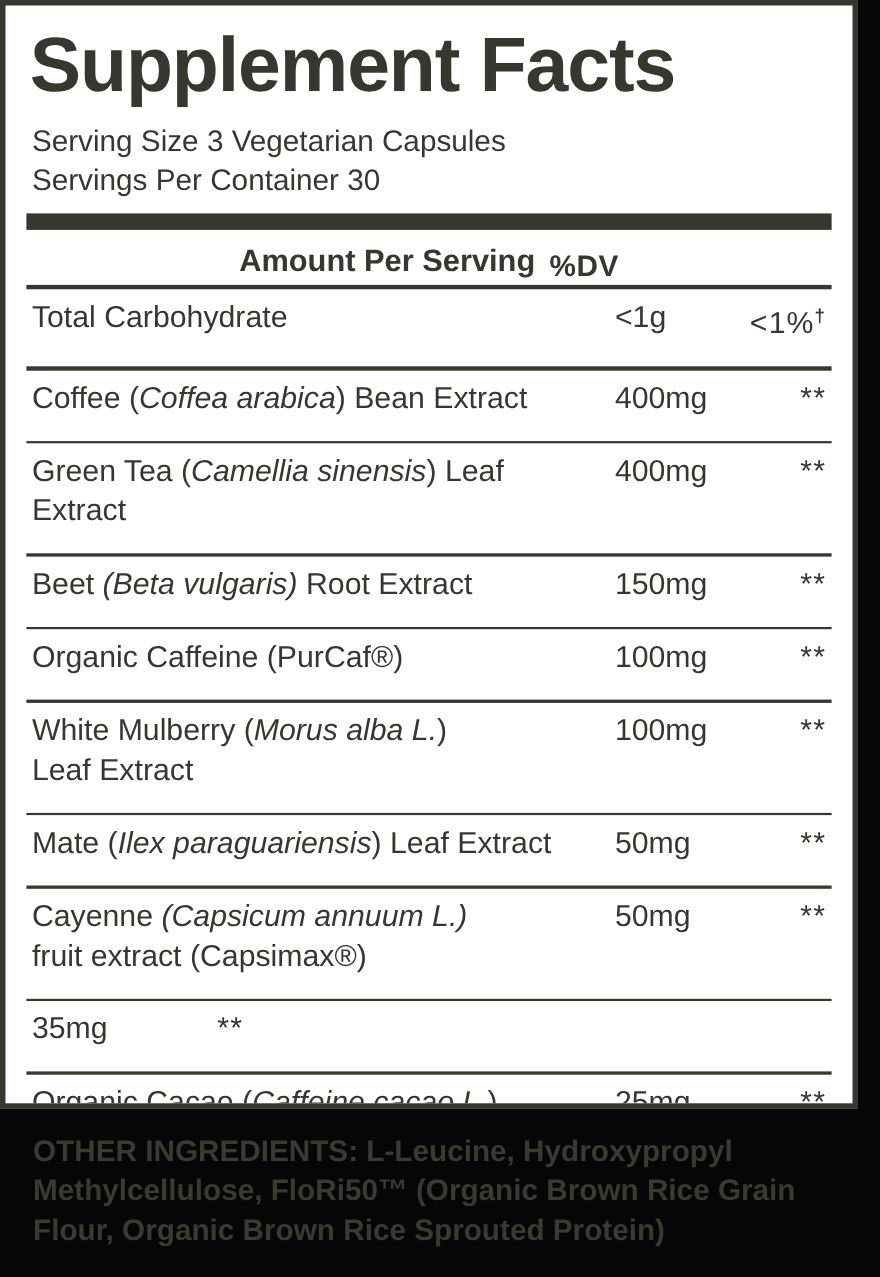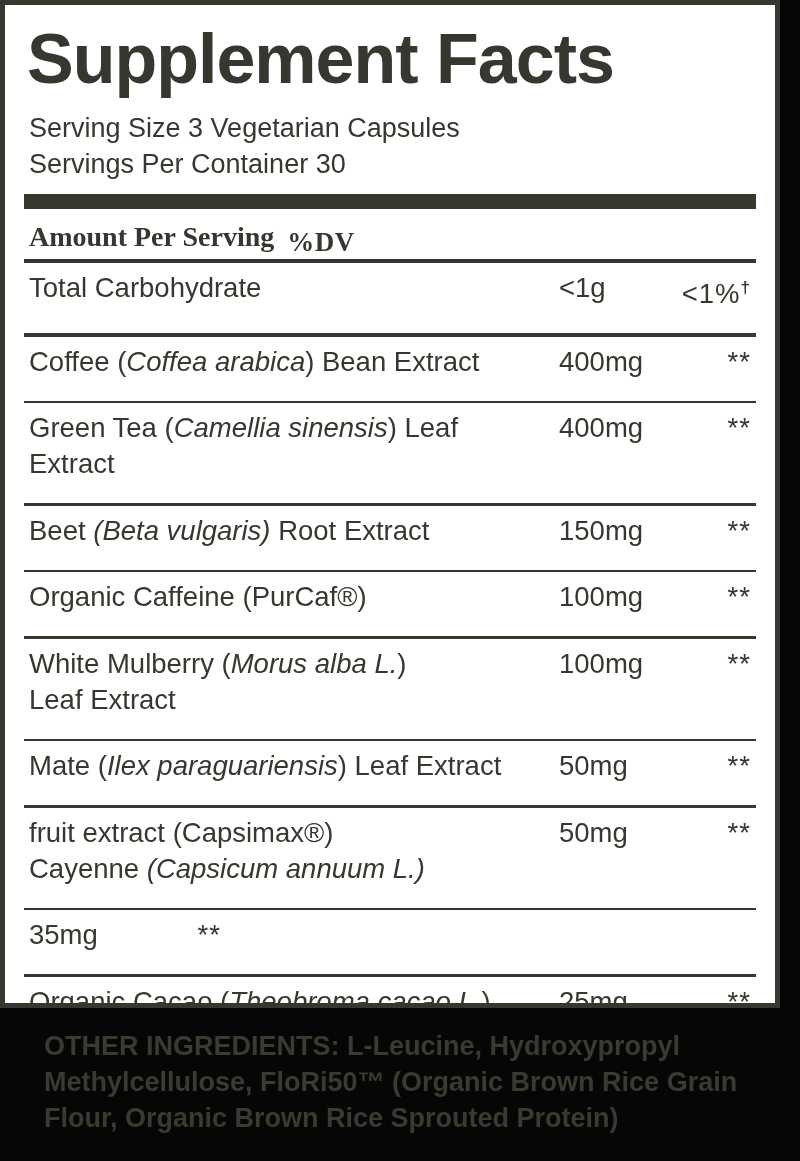--- a/index.html
+++ b/index.html
@@ -29,41 +29,41 @@
     font-weight: 800;
     letter-spacing: -1px;
     line-height: 1.04;
     color: var(--ink);
   }
   .serving-block { margin-top: 14px; }
   .serving-line { font-size: 27px; line-height: 36px; }
   .bar { height: 15px; background: var(--ink); margin: 0 -5px; }
   .bar.top { margin-top: 12px; }
   .hdr {
-    display: flex; justify-content: flex-start; align-items: baseline;
+    display: flex; justify-content: center; align-items: baseline;
     padding: 12px 0 6px 0;
-    font-weight: 700; font-size: 28px; font-family: Liberation Serif, serif;
+    font-weight: 700; font-size: 28px;
   }
   .hdr .dv-label { margin-left: 13px; display: inline-block; transform: translateY(5px); font-size: 27px; letter-spacing: 0.5px; }
   .rule { background: var(--ink); margin: 0 -5px; }
   .r3 { height: 4px; }
   .r2 { height: 2.5px; }
   .row { display: flex; align-items: flex-start; padding: 7px 0 21px 0; font-size: 27.5px; line-height: 36px; }
   .row-name { flex: 1; padding-right: 8px; }
   .it { font-style: italic; }
   .row-amount { width: 112px; text-align: left; white-space: nowrap; }
   .row-dv { width: 80px; text-align: right; white-space: nowrap; letter-spacing: 1px; }
   .row-dv sup, .carb-sup { font-weight: 700; }
   sup { font-size: 62%; }
   .footnotes { padding: 16px 0 0 0; font-size: 27px; line-height: 39px; }
   .fn-sym { font-weight: 700; margin-right: 7px; }
   .footer {
     background: var(--footer_bg);
     color: var(--footer_ink);
-    padding: 20px 58px 0 44px;
+    padding: 20px 58px 0 30px;
     font-size: 27px; font-weight: 700; line-height: 36px;
   }
   .oi-label { font-weight: 800; }
 </style>
 </head>
 <body>
 
 <div class="card">
   <h1 class="title">Supplement Facts</h1>
 
@@ -134,35 +134,35 @@
       <div class="row">
         <div class="row-name">
           <div class="row-line"><span>Mate (</span><span class="it">Ilex paraguariensis</span><span>) Leaf Extract</span></div>
         </div>
         <div class="row-amount">50mg</div>
         <div class="row-dv">**</div>
       </div>
       <div class="rule r2"></div>
       <div class="row">
         <div class="row-name">
+          <div class="row-line"><span>Cayenne </span><span class="it">(Capsicum annuum L.)</span></div>
           <div class="row-line"><span>fruit extract (Capsimax®)</span></div>
-          <div class="row-line"><span>Cayenne </span><span class="it">(Capsicum annuum L.)</span></div>
         </div>
         <div class="row-amount">50mg</div>
         <div class="row-dv">**</div>
       </div>
       <div class="rule r2"></div>
       <div class="row">
         <div class="row-amount">35mg</div>
         <div class="row-dv">**</div>
       </div>
       <div class="rule r2"></div>
       <div class="row">
         <div class="row-name">
-          <div class="row-line"><span>Organic Cacao (</span><span class="it">Theobroma cacao L.</span><span>)</span></div>
+          <div class="row-line"><span>Organic Cacao (</span><span class="it">Caffeine cacao L.</span><span>)</span></div>
         </div>
         <div class="row-amount">25mg</div>
         <div class="row-dv">**</div>
       </div>
     </div>
 
   <div class="bar"></div>
 
   <div class="footnotes">
       <div class="fn-line"><span class="fn-sym">†</span><span>Percent Daily Values are based on a 2,000 calorie diet.</span></div>

